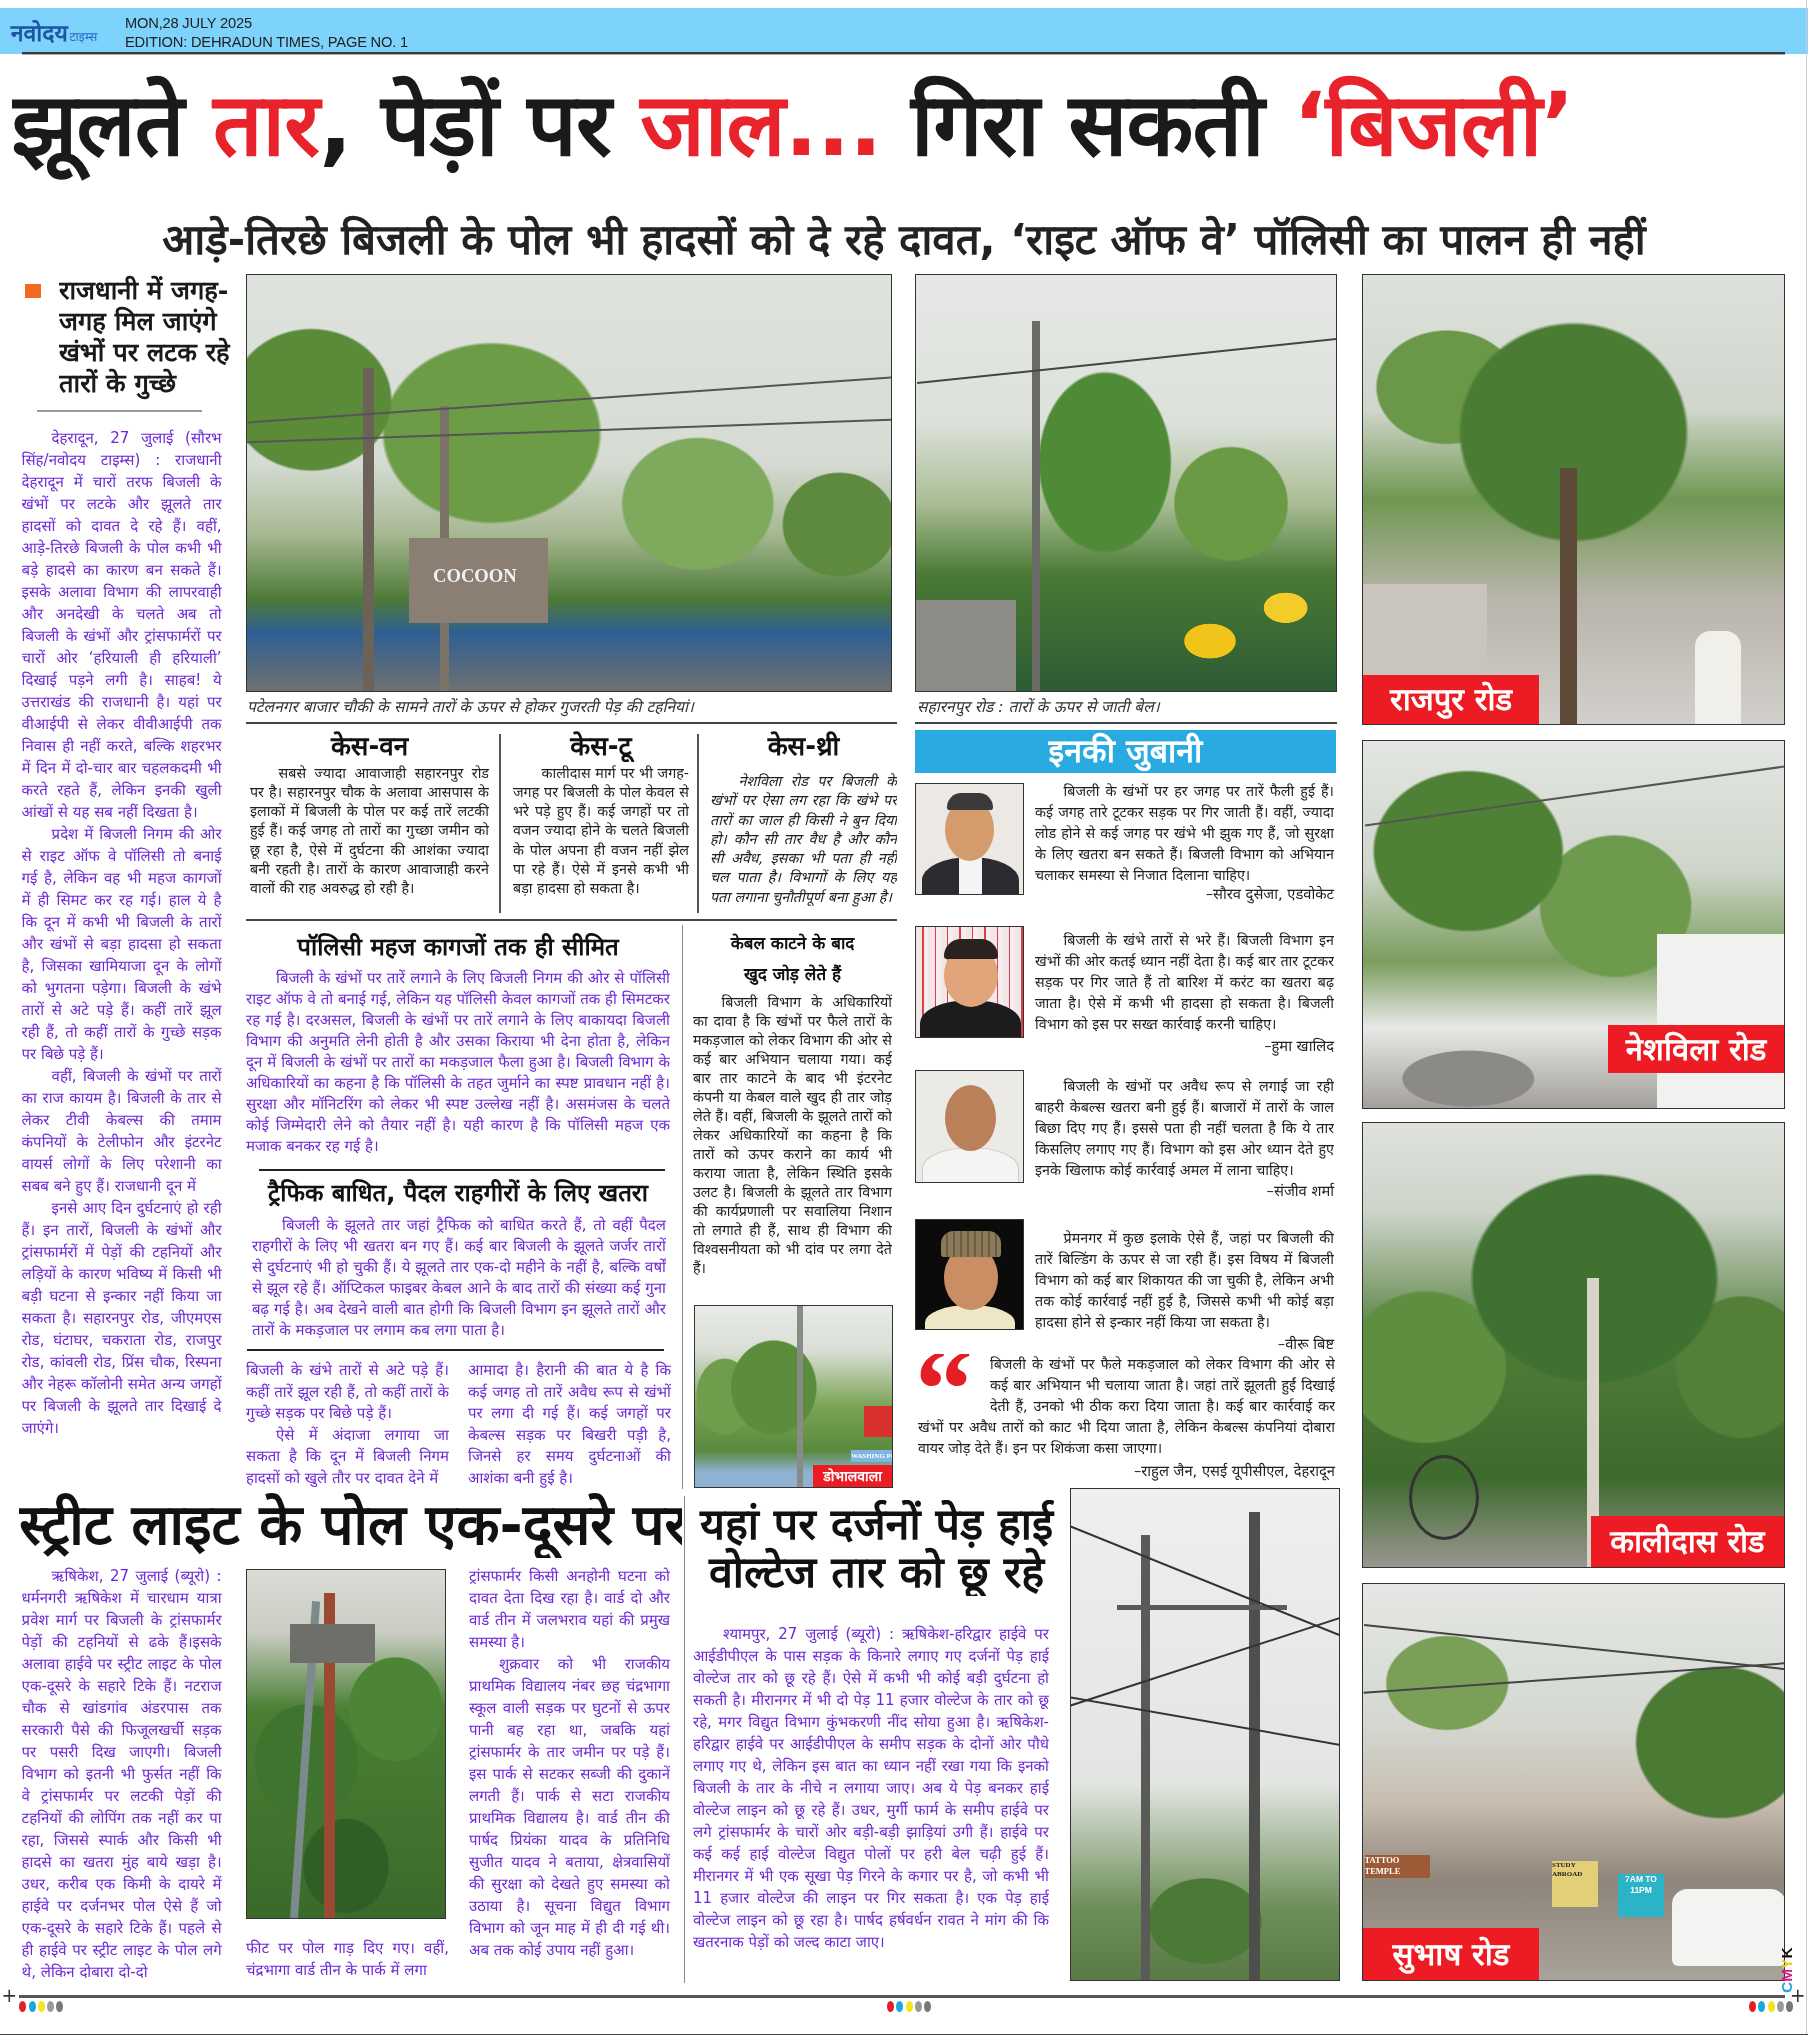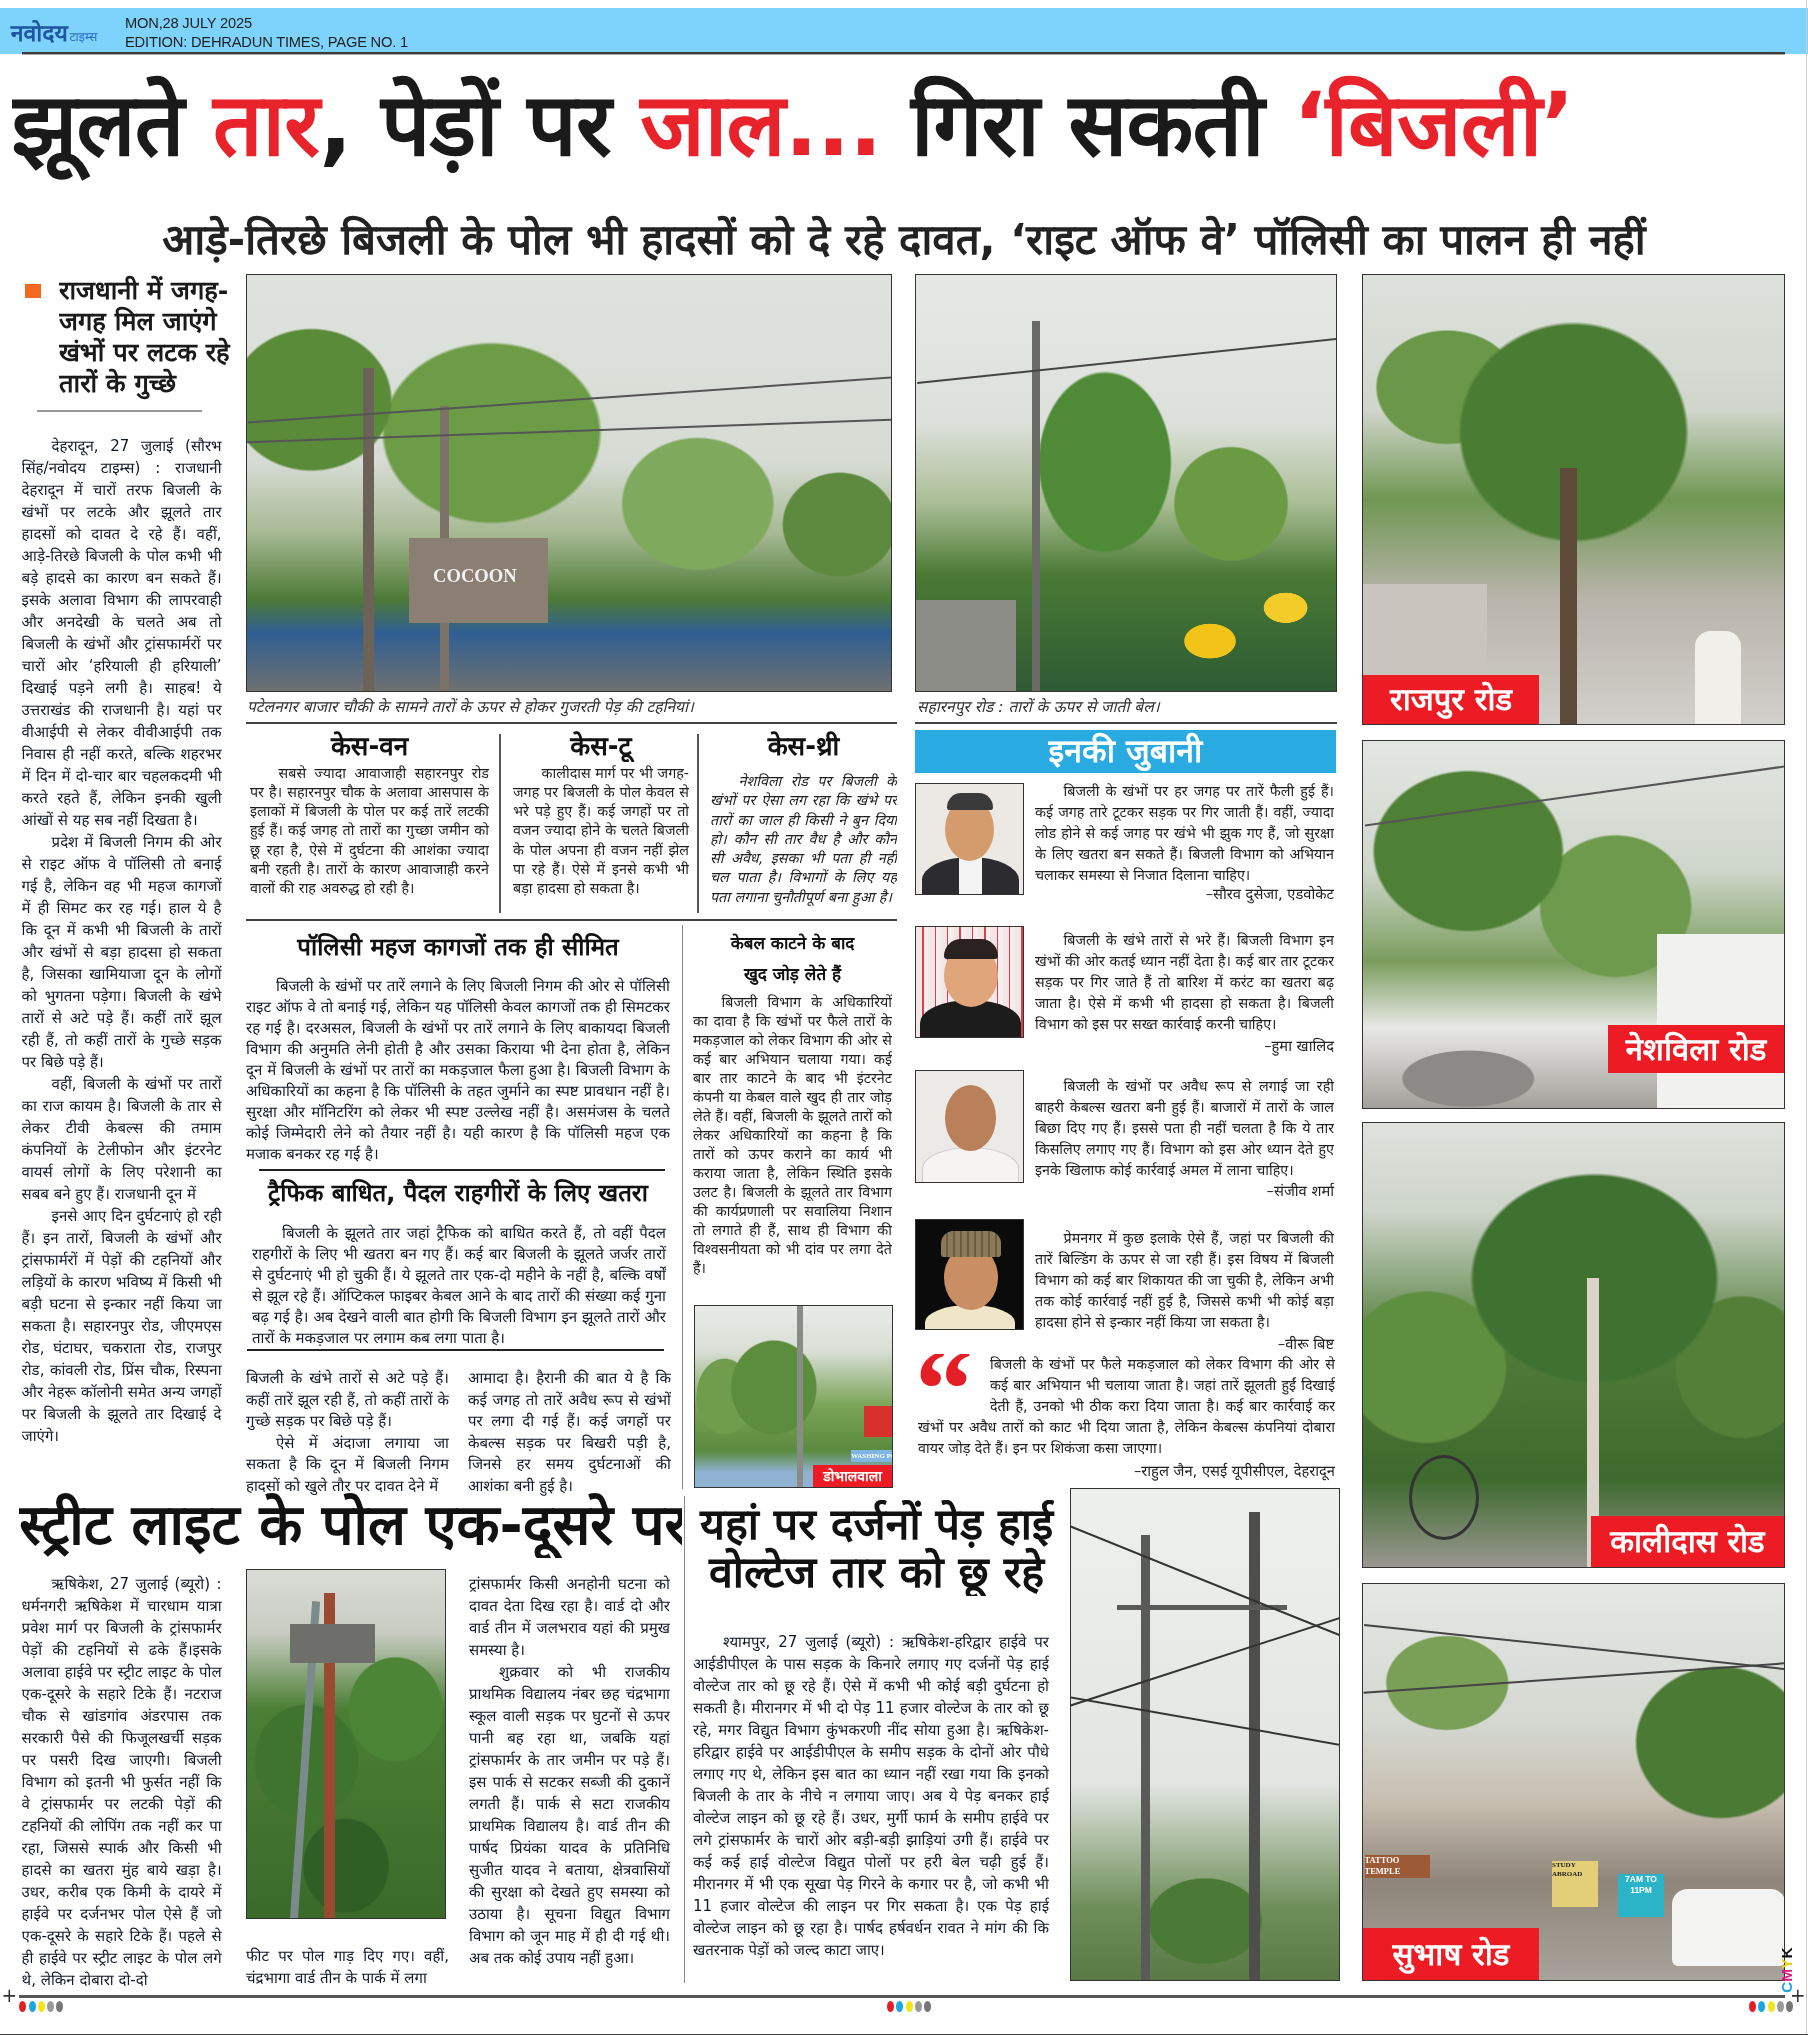--- a/index.html
+++ b/index.html
@@ -7,21 +7,21 @@
 body{position:relative;background:#fff;overflow:hidden;font-family:"DejaVu Sans",sans-serif;color:#1d1d1d;border-bottom:1.5px solid #444;}
 .a{position:absolute;}
 .hdr{left:0;top:8px;width:1808px;height:46px;background:#7dd3fc;}
 .logo{left:10.8px;top:7.7px;white-space:nowrap;}
 .logo-main{font-size:23px;font-weight:bold;color:#1f55a3;}
 .logo-sub{font-size:12.4px;color:#2b6cc4;margin-left:1.5px;}
 .hdr-line{left:125px;font-family:"Liberation Sans",sans-serif;font-size:14.7px;color:#222;letter-spacing:-0.2px;white-space:nowrap;}
 .top-rule{left:21.6px;top:52px;width:1763px;height:3.1px;background:#3a3a3a;border-bottom:0.8px solid #aaa;}
 .headline{left:11.6px;top:53px;width:1786px;height:144px;font-size:87px;line-height:144px;font-weight:bold;text-align:left;white-space:nowrap;overflow:hidden;letter-spacing:-0.8px;}
 .subhead{left:23px;top:204px;width:1762px;height:71px;font-size:42px;line-height:71px;text-align:center;white-space:nowrap;overflow:hidden;font-weight:bold;color:#222;}
-.txt{font-size:15px;line-height:22px;text-align:justify;overflow:hidden;color:#0f172a;margin-top:8px;}
+.txt{font-size:15px;line-height:22px;text-align:justify;overflow:hidden;color:#6d28d9;}
 .txt p{text-indent:2em;}
 .txt p.noind{text-indent:0;}
 .ctxt{font-size:14.3px;line-height:19.3px;text-align:justify;overflow:hidden;color:#1f1f1f;}
 .ctxt p{text-indent:2em;}
 .kick-sq{left:25px;top:284px;width:15.5px;height:14px;background:#f26a21;}
 .kicker{left:44px;top:275px;width:195px;height:127px;font-size:25.5px;line-height:31px;font-weight:bold;overflow:hidden;color:#1a1a1a;margin-left:15px;}
 .rule{background:#444;}
 .vrule{background:#555;width:1.5px;}
 .photo{overflow:hidden;border:1.5px solid #333;}
 .caption{font-size:15.5px;font-style:italic;color:#333;white-space:nowrap;overflow:hidden;height:21.6px;line-height:21.6px;}

